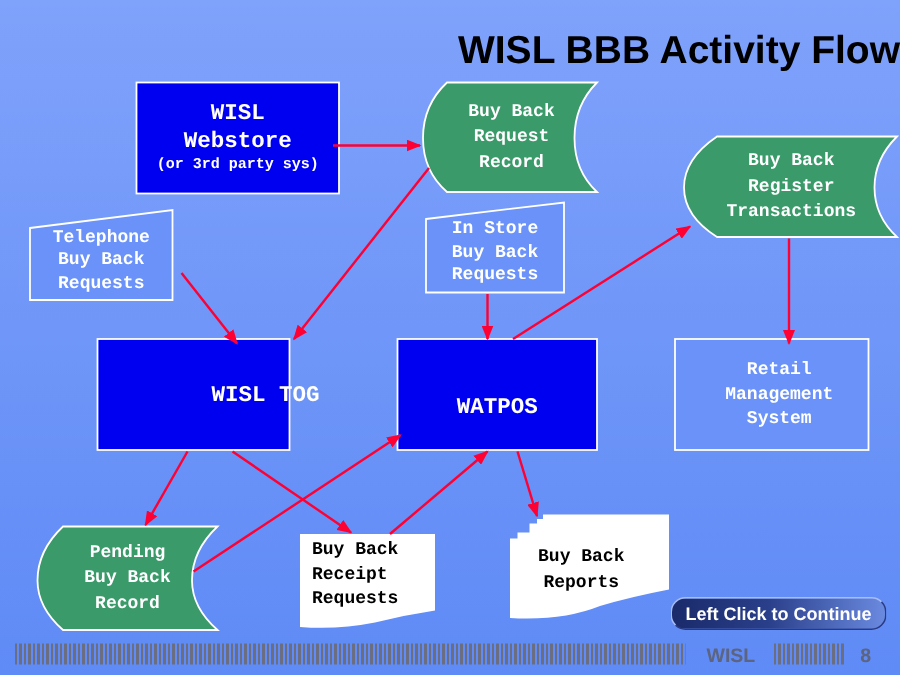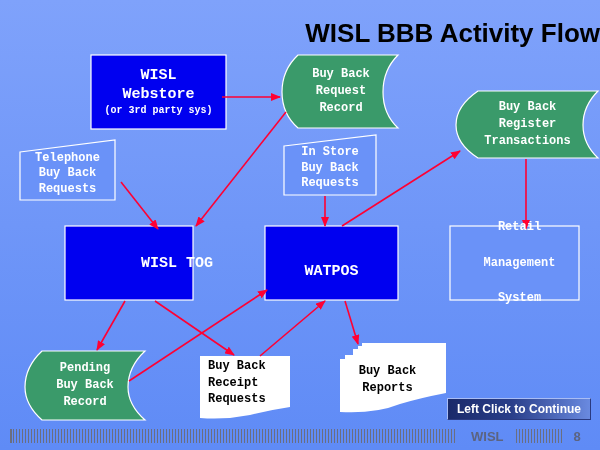--- a/index.html
+++ b/index.html
@@ -25,20 +25,21 @@
   .big { font-size: 15px; }
   .small { font-size: 10px; }
   .continue-btn {
     position: absolute; left: 447px; top: 398px; width: 142px; height: 20px;
     background: linear-gradient(90deg, #1a2a6a 0%, #2a3f8a 45%, #6a8ae0 100%);
     border-top: 1px solid #a9bdf5; border-left: 1px solid #a9bdf5;
     border-bottom: 1px solid #2a3a80; border-right: 1px solid #2a3a80;
     color: #fff; font-family: "Liberation Sans", "DejaVu Sans", sans-serif;
     font-weight: bold; font-size: 12px; line-height: 20px; text-align: center;
     cursor: pointer;
+    border-radius: 10px;
   }
   .footer {
     position: absolute; left: 10px; top: 428px; height: 16px; width: 590px;
     display: flex; align-items: center;
     font-family: "Liberation Sans", "DejaVu Sans", sans-serif;
     font-weight: bold; font-size: 13px; color: #5c6480;
   }
   .bars { height: 14px; display: inline-block;
     background: repeating-linear-gradient(90deg, #6a6e80 0px, #6a6e80 1.5px, transparent 1.5px, transparent 3px); }
 </style>
@@ -115,21 +116,21 @@
 </div>
 
 <div class="label wl" style="left:65px;top:226px;width:128px;height:74px;margin-left:48px;">
   <span class="big">WISL TOG</span>
 </div>
 
 <div class="label wl" style="left:265px;top:226px;width:133px;height:90px;">
   <span class="big">WATPOS</span>
 </div>
 
-<div class="label wl" style="left:450px;top:226px;width:139px;height:74px;gap:19px;">
+<div class="label wl" style="left:450px;top:226px;width:139px;height:74px;">
   <span>Retail</span>
   <span>Management</span>
   <span>System</span>
 </div>
 
 <div class="label wl" style="left:25px;top:351px;width:120px;height:69px;">
   <span>Pending</span>
   <span>Buy Back</span>
   <span>Record</span>
 </div>

